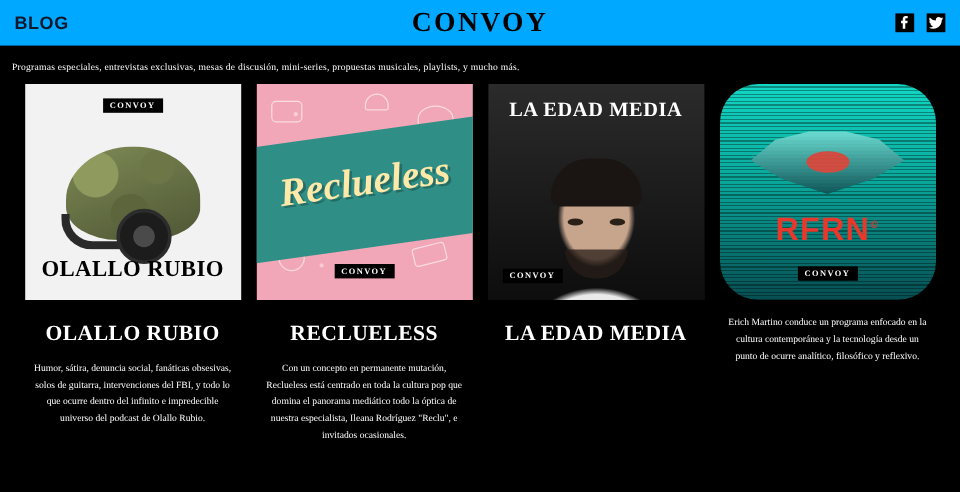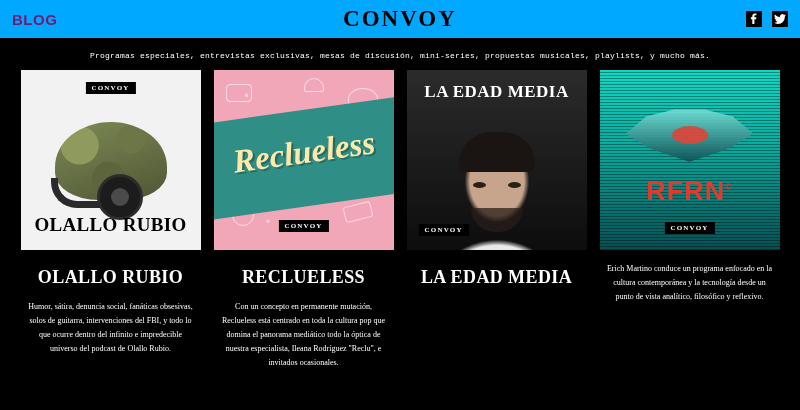--- a/index.html
+++ b/index.html
@@ -18,21 +18,21 @@
     align-items: center;
     position: relative;
     padding: 0 12px;
   }
   .nav-left {
     display: flex;
     align-items: center;
     gap: 20px;
   }
   .nav-link {
-    color: #701a75;
+    color: #0f172a;
     font-family: "Liberation Sans", sans-serif;
     font-weight: bold;
     font-size: 15px;
     letter-spacing: 0.5px;
     text-decoration: none;
     cursor: pointer;
   }
   .brand {
     position: absolute;
     left: 0; right: 0;
@@ -53,22 +53,22 @@
   }
   .soc {
     width: 16px; height: 16px;
     display: block;
     cursor: pointer;
   }
 
   
   .tagline {
     color: #fff;
-    text-align: center;
-    font-family: Liberation Mono, monospace;
+    text-align: left;
+    font-family: Liberation Serif, serif;
     font-size: 8px;
     padding: 13px 10px 10px;
     letter-spacing: 0.2px;
   }
 
   
   .cards {
     display: flex;
     justify-content: center;
     gap: 13px;
@@ -249,20 +249,21 @@
     font-size: 17px;
     letter-spacing: 0.5px;
   }
   .a3 .chip { left: 12px; bottom: 14px; }
 
   
   .a4 {
     background:
       repeating-linear-gradient(0deg, rgba(0,0,0,.35) 0 1px, rgba(0,0,0,0) 1px 3px),
       linear-gradient(180deg, #12d7c4 0%, #0aa79b 45%, #064e52 100%);
+    border-radius: 32px;
   }
   .a4 .drone {
     position: absolute;
     left: 26px; top: 36px;
     width: 128px; height: 58px;
     background: linear-gradient(180deg, #7be9de, #0b4a4e);
     clip-path: polygon(0% 48%, 16% 18%, 38% 6%, 62% 6%, 84% 18%, 100% 48%, 80% 74%, 50% 96%, 20% 74%);
     opacity: .92;
   }
   .a4 .drone:after {
@@ -360,16 +361,16 @@
     </div>
     <div class="card-title">LA EDAD MEDIA</div>
   </div>
 
   <div class="card">
     <div class="art a4">
       <div class="drone"></div>
       <div class="rfrn"><span>RFRN</span><sup>©</sup></div>
       <span class="chip">CONVOY</span>
     </div>
-    <div class="card-desc">Erich Martino conduce un programa enfocado en la cultura contemporánea y la tecnología desde un punto de vista analítico, filosófico y reflexivo.</div>
+    <div class="card-desc">Erich Martino conduce un programa enfocado en la cultura contemporánea y la tecnología desde un punto de ocurre analítico, filosófico y reflexivo.</div>
   </div>
 
 </div>
 
 </body></html>

